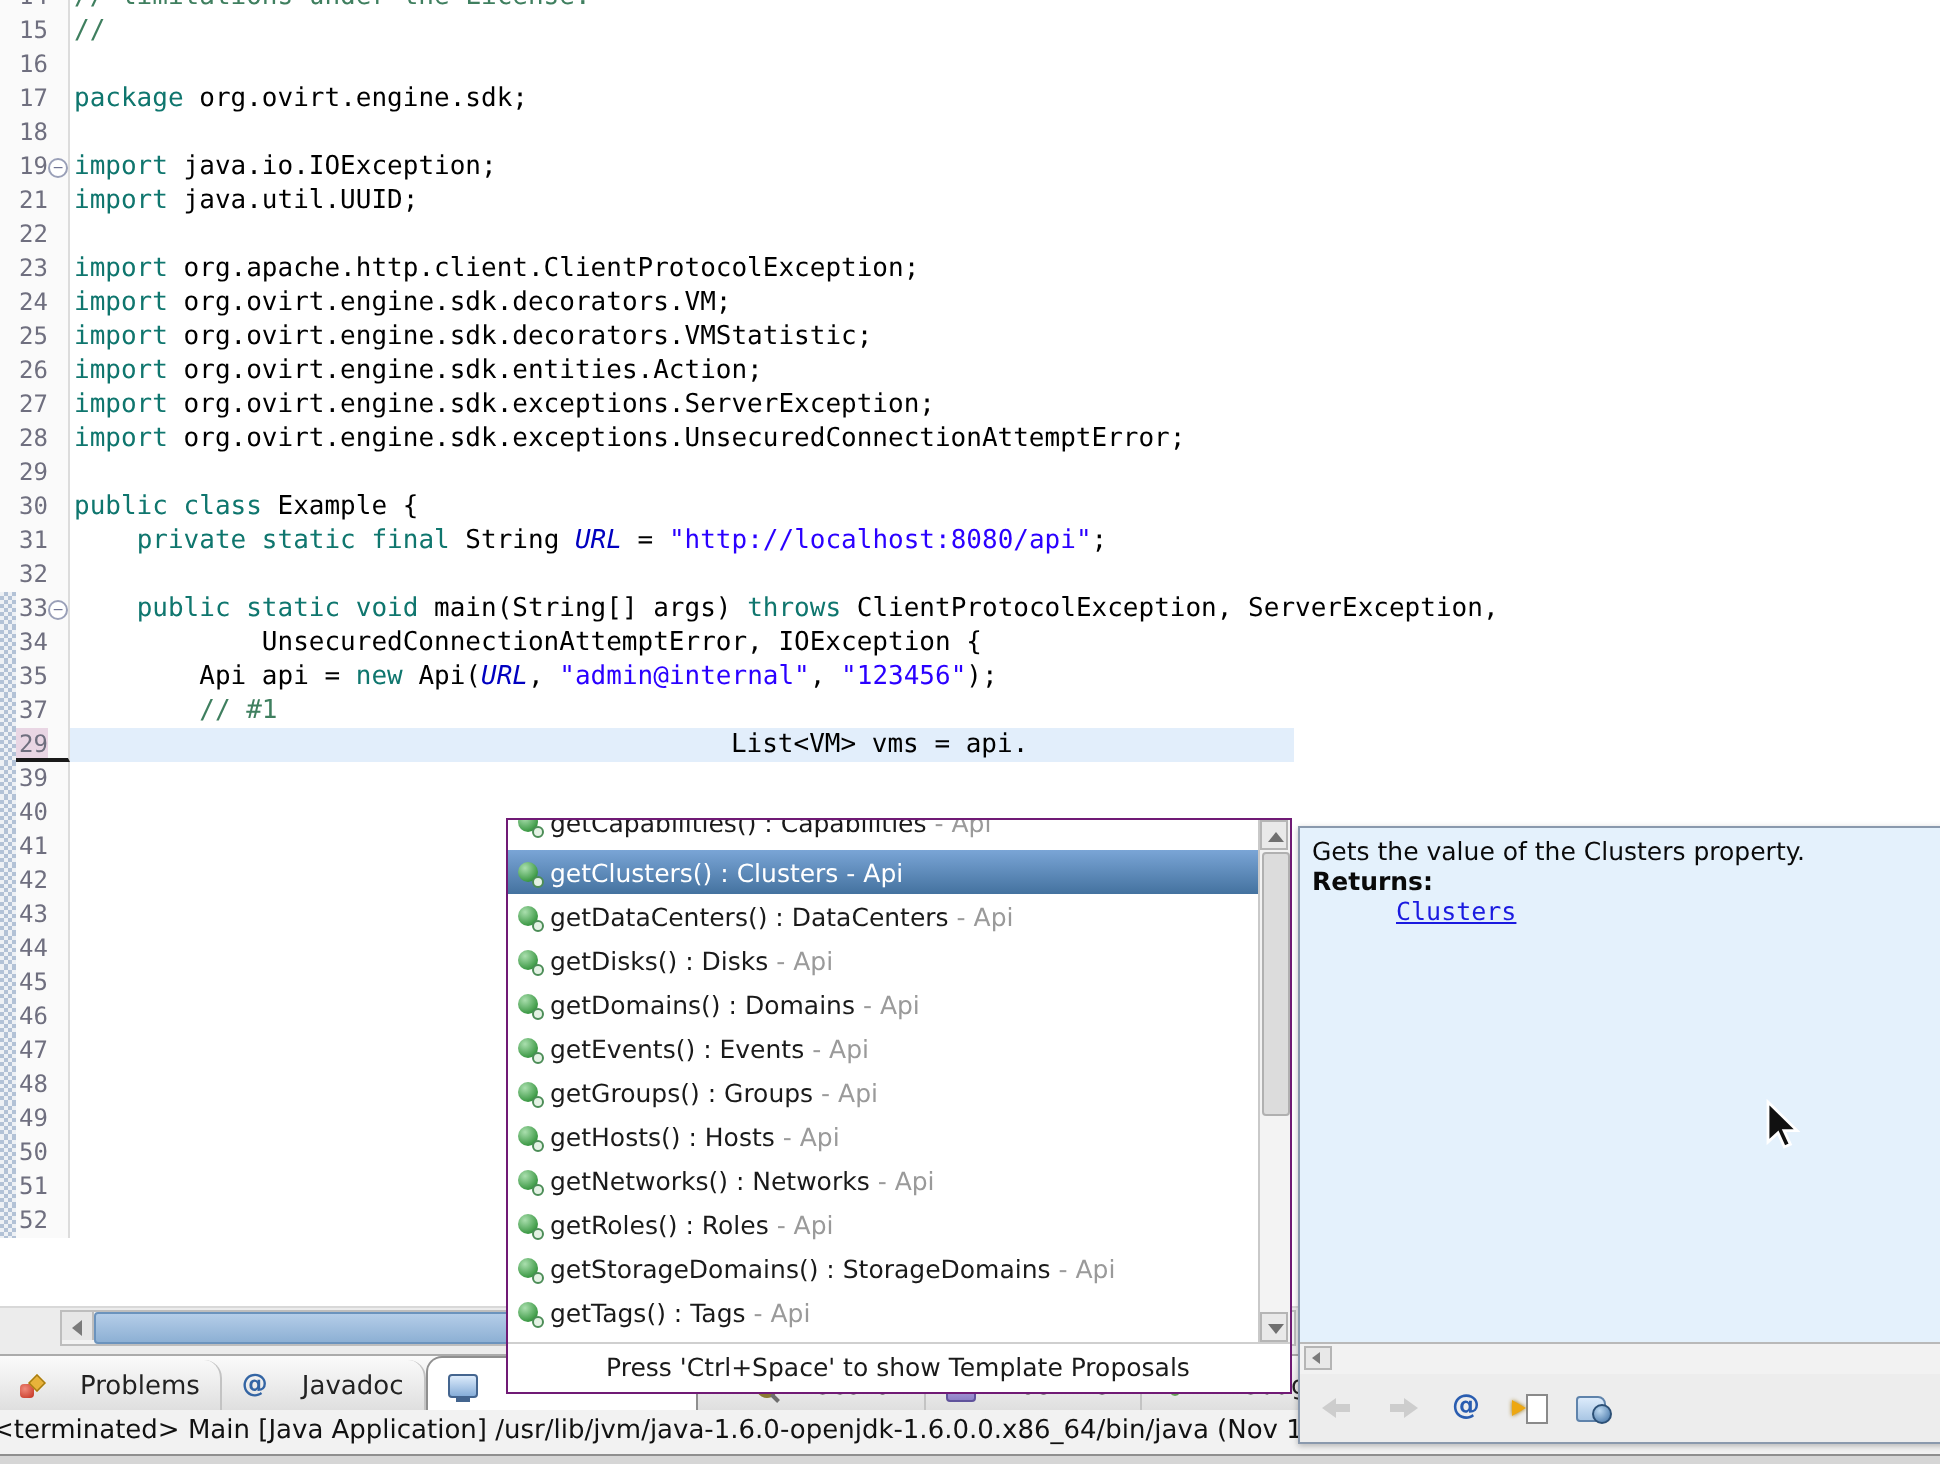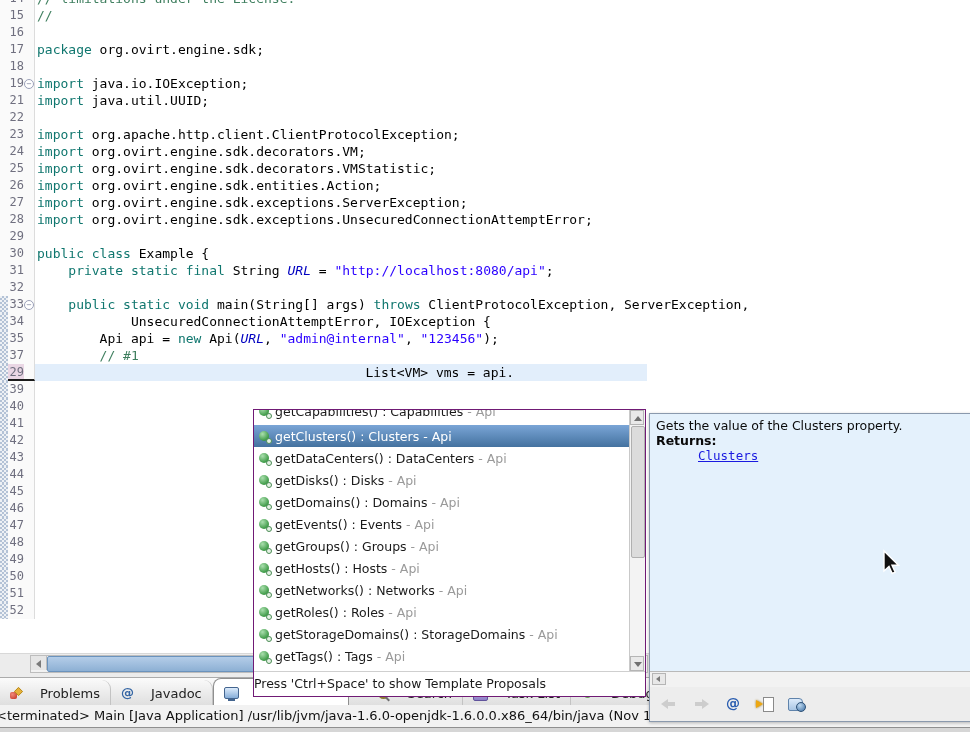--- a/index.html
+++ b/index.html
@@ -84,21 +84,21 @@
   .method-icon::after{content:'';position:absolute;right:-3px;bottom:-3px;width:6px;height:6px;border-radius:50%;
       background:#e4f2e4;border:1px solid #4c8d57;box-sizing:border-box;}
   #cc-scrollbar{position:absolute;top:0;right:0;bottom:25px;width:15px;background:#f3f3f3;border-left:1px solid #c9c9c9;}
   .cc-sbtn{position:absolute;left:0;width:14px;height:15px;background:#e9e9e9;border:1px solid #b5b5b5;box-sizing:border-box;}
   .cc-sbtn.up{top:0;}
   .cc-sbtn.down{bottom:0;}
   .cc-sbtn.up::after{content:'';position:absolute;left:3px;top:5px;border:4px solid transparent;border-bottom:5px solid #707070;border-top:none;}
   .cc-sbtn.down::after{content:'';position:absolute;left:3px;top:5px;border:4px solid transparent;border-top:5px solid #707070;border-bottom:none;}
   .cc-sthumb{position:absolute;left:1px;top:16px;width:12px;height:130px;background:#dcdcdc;border:1px solid #b0b0b0;border-radius:2px;}
   #cc-footer{position:absolute;left:0;right:0;bottom:0;height:24px;border-top:1px solid #cfcfcf;background:#fff;
-      font-size:12.5px;color:#1a1a1a;line-height:23px;text-align:left;white-space:nowrap;overflow:hidden;padding-right:1px;}
+      font-size:12.5px;color:#1a1a1a;line-height:23px;text-align:center;white-space:nowrap;overflow:hidden;padding-right:1px;}
 
   
   #javadoc-panel{position:absolute;left:649px;top:413px;width:326px;height:309px;z-index:30;
       border:1px solid #8a99ad;box-sizing:border-box;background:#e4f1fc;box-shadow:0 1px 3px rgba(0,0,0,.25);}
   #jd-content{position:absolute;left:0;top:0;right:0;height:257px;background:#e4f1fc;overflow:hidden;
       font-size:12.5px;color:#0a0a0a;padding:4px 0 0 6px;box-sizing:border-box;}
   #jd-returns{font-weight:bold;}
   #jd-link{margin-left:42px;font-family:"DejaVu Sans Mono",monospace;color:#1a1ae0;text-decoration:underline;}
   #jd-hscroll{position:absolute;left:0;right:0;top:257px;height:16px;background:#f2f2f2;border-top:1px solid #b9b9b9;border-bottom:1px solid #c9c9c9;}
   #jd-hscroll .sb-btn{position:absolute;left:2px;top:1px;width:14px;height:12px;background:#e8e8e8;border:1px solid #b5b5b5;box-sizing:border-box;}

